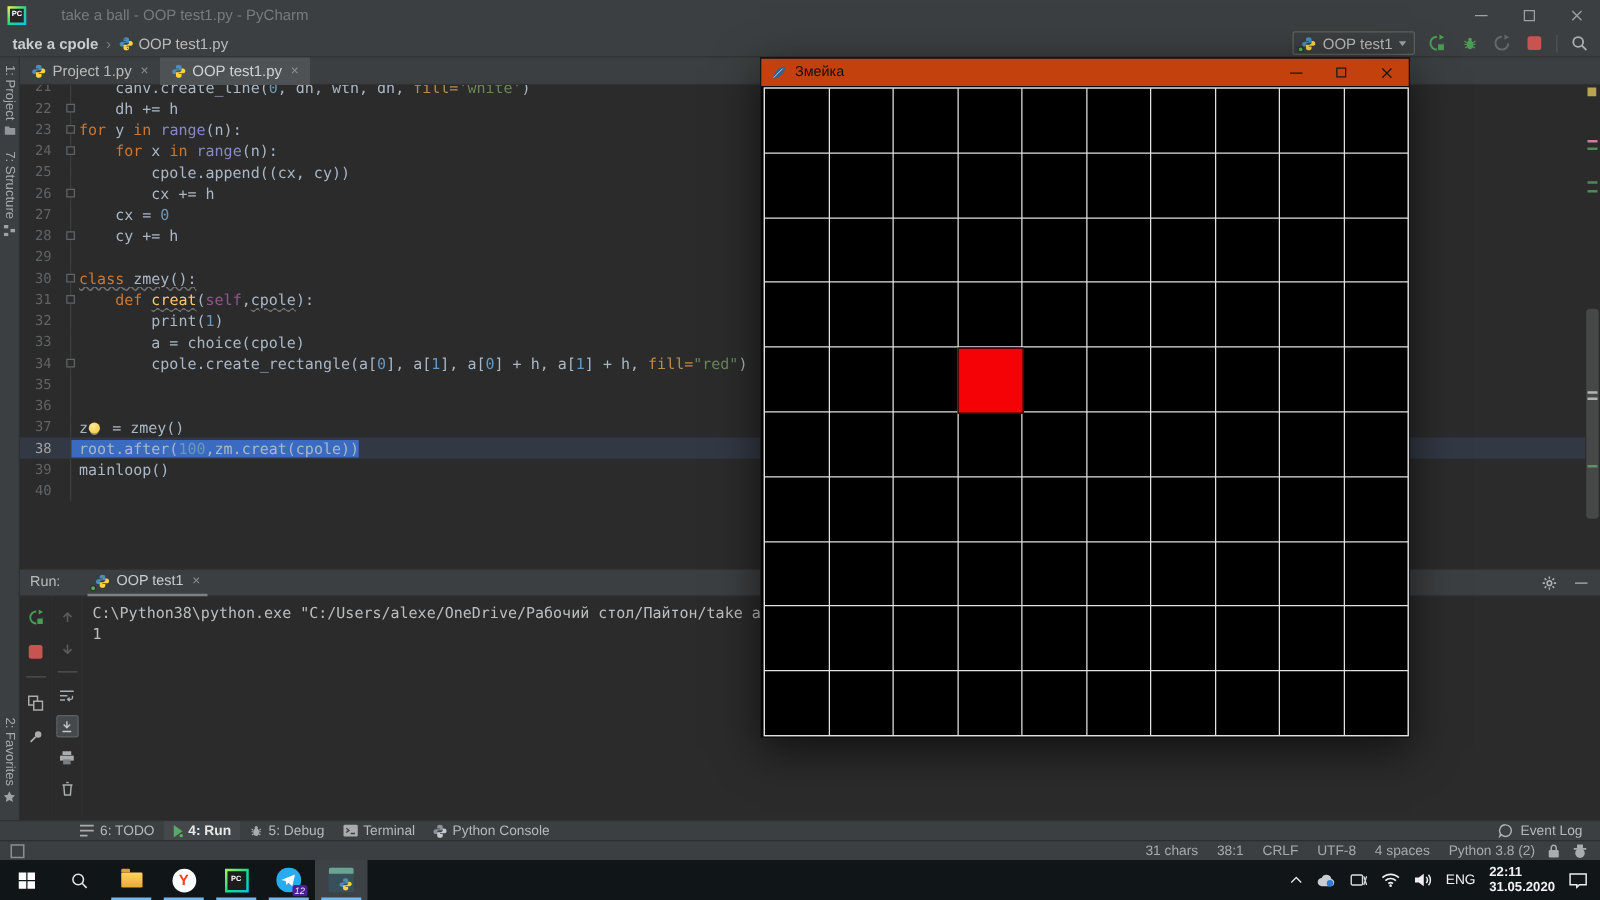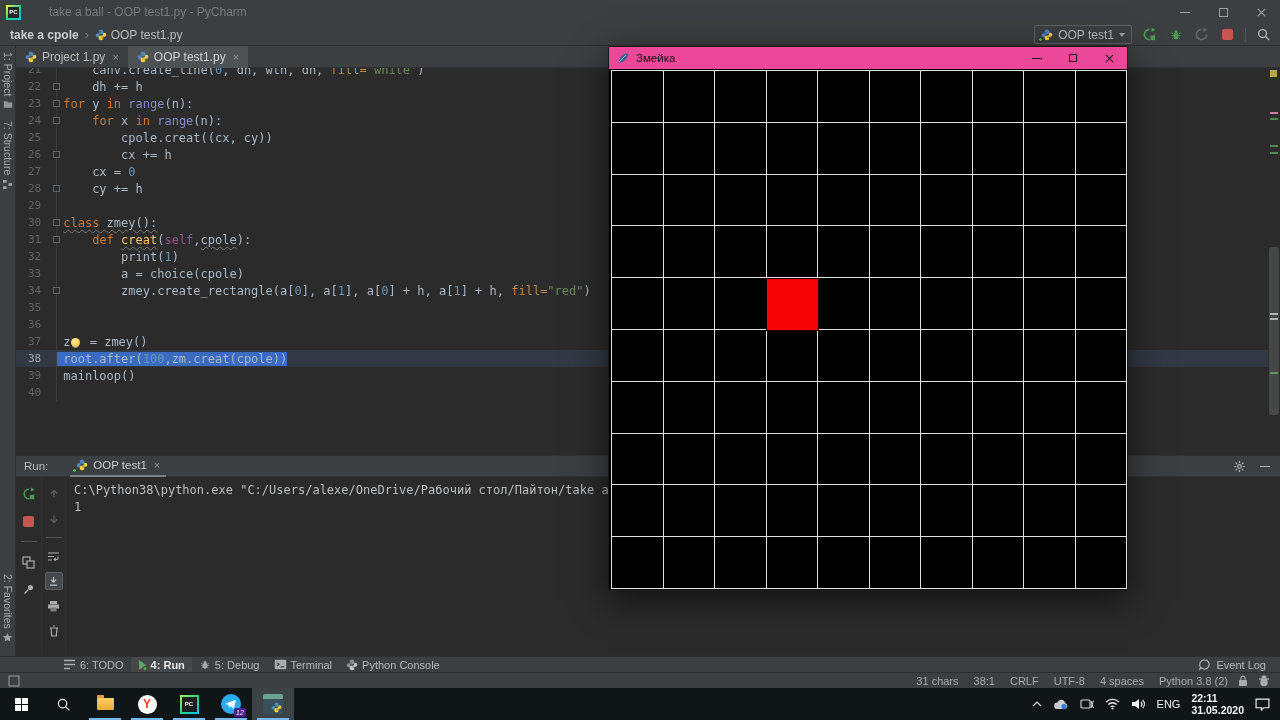--- a/index.html
+++ b/index.html
@@ -109,21 +109,21 @@
   .tg-badge { position:absolute; right:-5px; bottom:-3px; background:#4c1d95; color:#e8e8e8; font-size:7.5px; padding:0 2px; border-radius:2px;font-style:italic; }
   .tkapp-ico { width:20px; height:20px; background:#38505a; border-radius:2px; position:relative; overflow:hidden; }
   .tkapp-ico::before { content:''; position:absolute; top:0; left:0; right:0; height:5px; background:#6ba392; }
   .tkapp-ico svg { position:absolute; right:1px; bottom:1px; }
   #tray { margin-left:auto; display:flex; align-items:center; gap:11px; padding-right:10px; }
   #tray-lang { color:#f2f2f2; font-size:11px; }
   #tray-clock { color:#f2f2f2; font-size:10.5px; line-height:12px; text-align:left;font-weight:bold; }
 
   
   #tk-window { position:absolute; left:608px; top:46px; width:520px; height:544px; box-shadow:0 10px 34px rgba(0,0,0,.6); border:1px solid #151515; background:#000; }
-  #tk-titlebar { height:22px; background:#ec4899; display:flex; align-items:center; padding-left:7px; gap:7px; }
+  #tk-titlebar { height:22px; background:#c2410c; display:flex; align-items:center; padding-left:7px; gap:7px; }
   #tk-title { font-size:11.5px; color:#111; }
   #tk-controls { margin-left:auto; display:flex; height:22px; }
   .tkc { width:36px; height:22px; display:flex; align-items:center; justify-content:center; color:#1a1a1a; }
   .tkc .i-min { background:#1a1a1a; }
   .tkc .i-max { width:8px; height:8px; border-color:#1a1a1a; }
   #tk-canvas { position:absolute; top:22px; left:0; right:0; bottom:0; background:#000; }
   #tk-grid { position:absolute; left:2px; top:1px; width:516px; height:519px; display:grid; grid-template-columns:repeat(10,1fr); grid-template-rows:repeat(10,1fr); gap:1px; background:var(--gridLine); border:1px solid var(--gridLine); }
   .cell { background:#000; }
   .red { position:absolute; background:var(--red); border:1px solid #1c0000; z-index:2; }
 </style>
@@ -267,21 +267,21 @@
           <span class="ct"><span class="k">for</span><span class="p"> y </span><span class="k">in</span><span class="p"> </span><span class="bi">range</span><span class="p">(n):</span></span>
         </div>
         <div class="cl">
           <span class="ln">24</span>
           <span class="fold has"></span>
           <span class="ct"><span class="p">    </span><span class="k">for</span><span class="p"> x </span><span class="k">in</span><span class="p"> </span><span class="bi">range</span><span class="p">(n):</span></span>
         </div>
         <div class="cl">
           <span class="ln">25</span>
           <span class="fold"></span>
-          <span class="ct"><span class="p">        cpole.creat((cx, cy))</span></span>
+          <span class="ct"><span class="p">        cpole.append((cx, cy))</span></span>
         </div>
         <div class="cl">
           <span class="ln">26</span>
           <span class="fold has"></span>
           <span class="ct"><span class="p">        cx += h</span></span>
         </div>
         <div class="cl">
           <span class="ln">27</span>
           <span class="fold"></span>
           <span class="ct"><span class="p">    cx = </span><span class="n">0</span></span>
@@ -312,21 +312,21 @@
           <span class="ct"><span class="p">        print(</span><span class="n">1</span><span class="p">)</span></span>
         </div>
         <div class="cl">
           <span class="ln">33</span>
           <span class="fold"></span>
           <span class="ct"><span class="p">        a = choice(cpole)</span></span>
         </div>
         <div class="cl">
           <span class="ln">34</span>
           <span class="fold has"></span>
-          <span class="ct"><span class="p">        zmey.create_rectangle(a[</span><span class="n">0</span><span class="p">], a[</span><span class="n">1</span><span class="p">], a[</span><span class="n">0</span><span class="p">] + h, a[</span><span class="n">1</span><span class="p">] + h, </span><span class="pa">fill=</span><span class="s">"red"</span><span class="p">)</span></span>
+          <span class="ct"><span class="p">        cpole.create_rectangle(a[</span><span class="n">0</span><span class="p">], a[</span><span class="n">1</span><span class="p">], a[</span><span class="n">0</span><span class="p">] + h, a[</span><span class="n">1</span><span class="p">] + h, </span><span class="pa">fill=</span><span class="s">"red"</span><span class="p">)</span></span>
         </div>
         <div class="cl">
           <span class="ln">35</span>
           <span class="fold"></span>
           <span class="ct"></span>
         </div>
         <div class="cl">
           <span class="ln">36</span>
           <span class="fold"></span>
           <span class="ct"></span>

